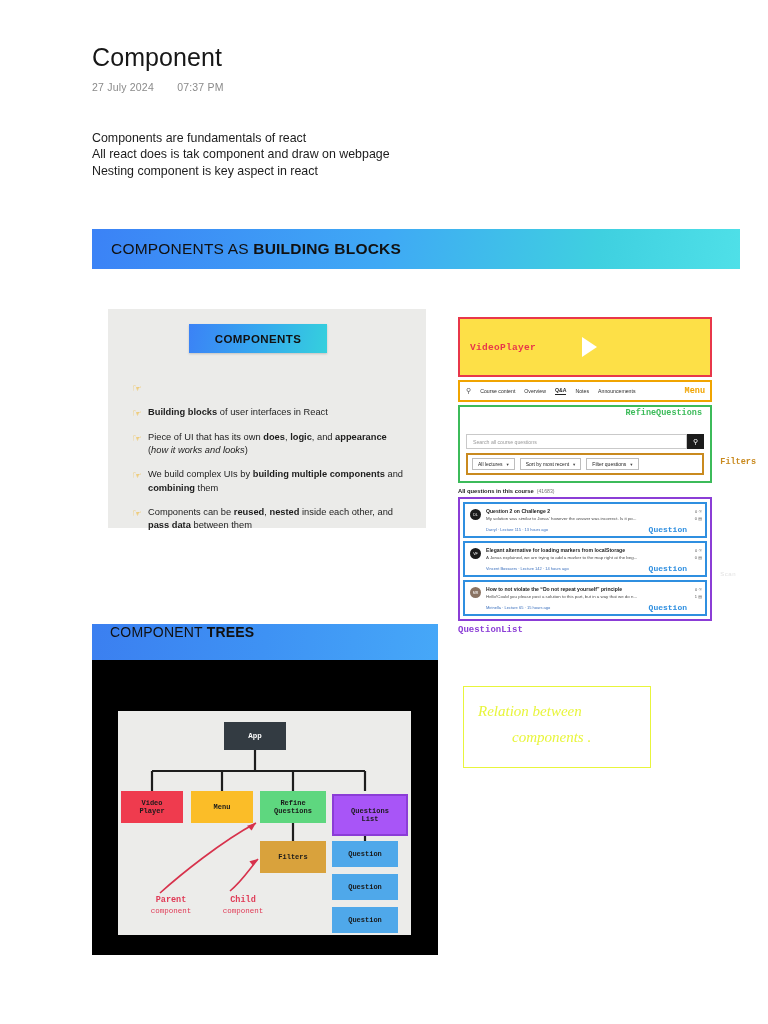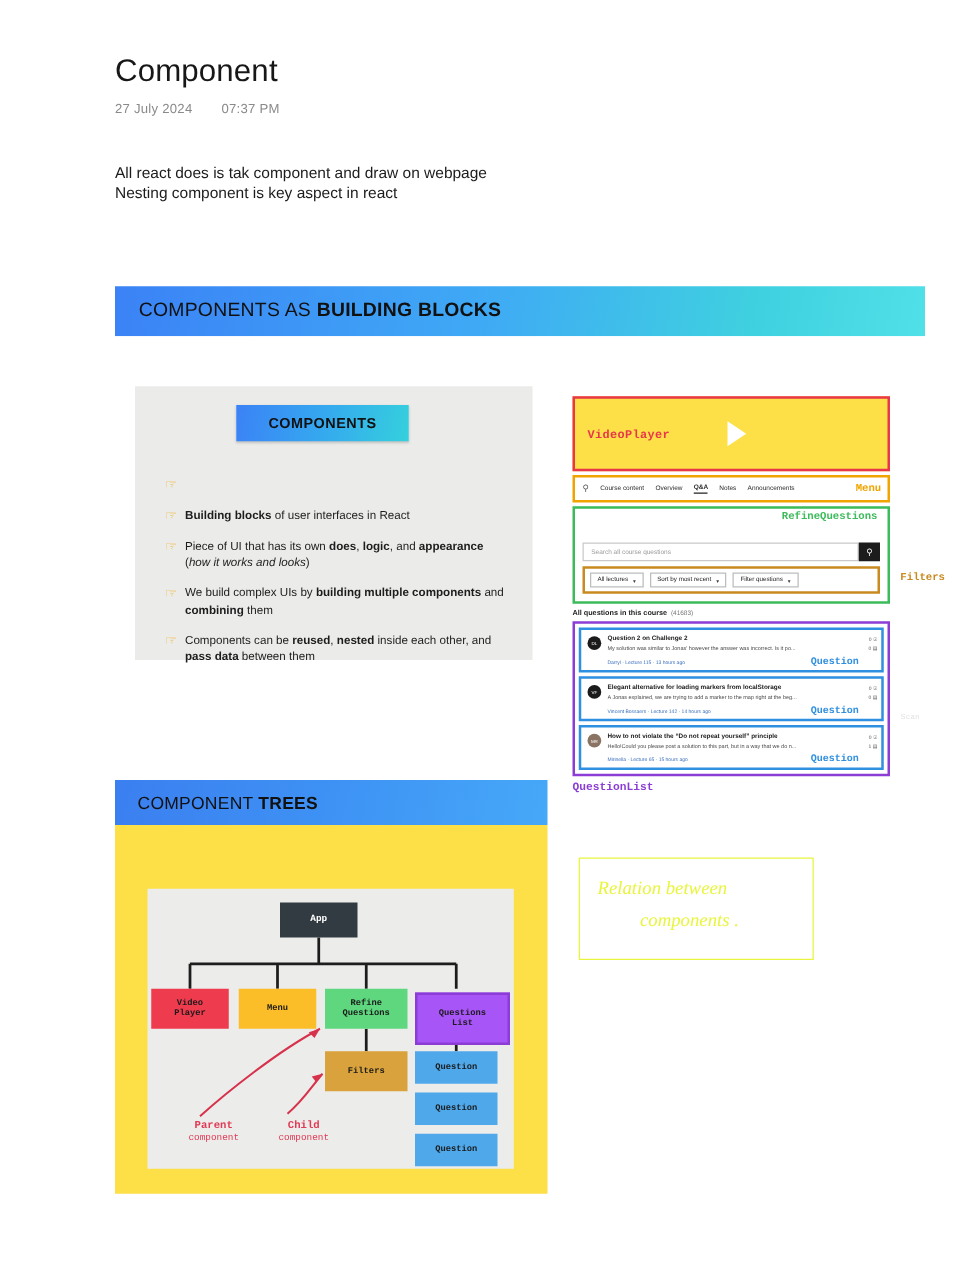--- a/index.html
+++ b/index.html
@@ -191,26 +191,26 @@
   .watermark {
     position: absolute; right: 4px; bottom: 2px;
     font-size: 6px; color: #e2e2e2; letter-spacing: .5px;
   }
 
   
   .slide2 { position: absolute; left: 92px; top: 624px; width: 346px; }
   .banner2 {
     height: 36px;
     background: linear-gradient(100deg, #3b7ff0 0%, #3e92f4 50%, #46a8f8 100%);
-    display: flex; align-items: center; padding-left: 18px; box-sizing: border-box;
+    display: flex; padding-left: 18px; box-sizing: border-box;
   }
   .banner2-text { font-size: 14px; color: #111; letter-spacing: .2px; }
   .banner2-text b { font-weight: 700; }
 
-  .tree-wrap { position: relative; height: 295px; background: #fde047; }
+  .tree-wrap { position: relative; height: 295px; background: #000000; }
   .tree-panel {
     position: absolute; left: 26px; top: 51px; width: 293px; height: 224px;
     background: #ececea;
   }
   .tree-canvas { position: absolute; left: 26px; top: 51px; width: 293px; height: 224px; }
   .node {
     position: absolute;
     font-family: "Liberation Mono", monospace;
     font-size: 7px; font-weight: 700; text-align: center;
     display: flex; align-items: center; justify-content: center;
@@ -256,20 +256,21 @@
 
 <div class="note-header">
   <div class="note-title">Component</div>
   <div class="note-meta">
     <span class="date">27 July 2024</span>
     <span class="time">07:37 PM</span>
   </div>
 </div>
 
 <div class="note-body">
+  <div>Components are fundamentals of react</div>
   <div>All react does is tak component and draw on webpage</div>
   <div>Nesting component is key aspect in react</div>
 </div>
 
 <div class="slide1">
 
   <div class="banner">
     <div class="banner-text"><span>COMPONENTS AS </span><b>BUILDING BLOCKS</b></div>
   </div>
 

